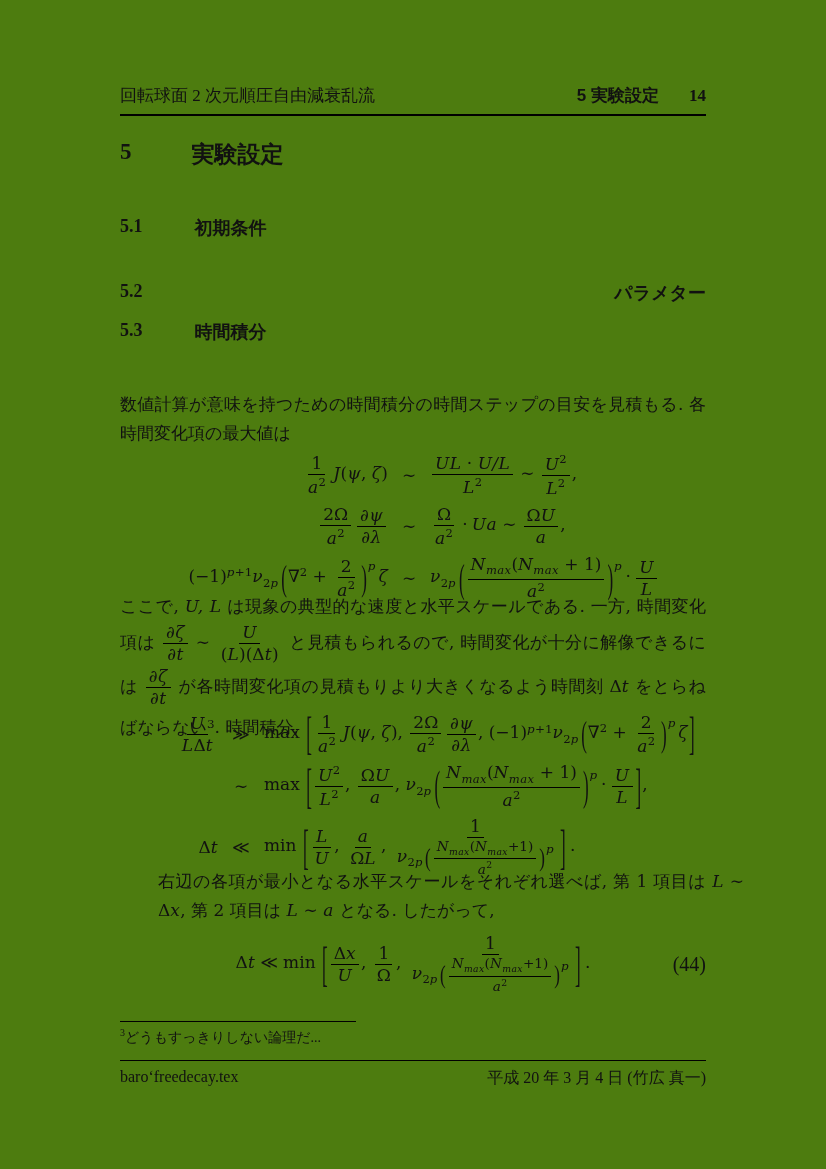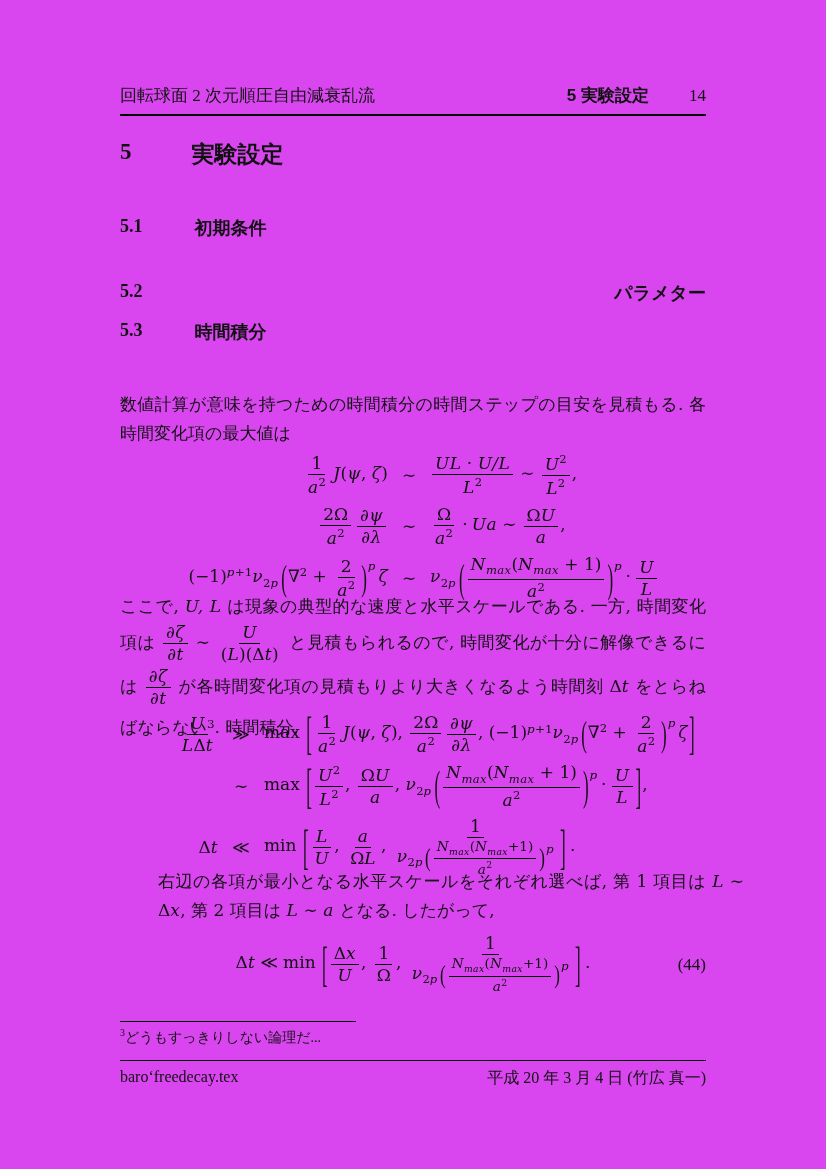--- a/index.html
+++ b/index.html
@@ -1,24 +1,24 @@
 <!DOCTYPE html>
 <html><head>
 <meta charset="utf-8">
 <style>
   html,body{margin:0;padding:0;background:#e8e8e8;}
-  .page{position:relative;width:826px;height:1169px;background:#d946ef;margin:0 auto;
+  .page{position:relative;width:826px;height:1169px;background:#4d7c0f;margin:0 auto;
         font-family:"Liberation Serif","DejaVu Serif",serif;color:#111;overflow:hidden;}
   .abs{position:absolute;left:120px;width:586px;}
 
   
   .header{top:84px;display:flex;align-items:baseline;border-bottom:2px solid #000;padding-bottom:7px;font-size:17px;}
   .header .ht{flex:1;}
   .header .hs{font-weight:bold;font-family:"Liberation Sans",sans-serif;}
-  .header .hp{font-weight:normal;margin-left:40px;}
+  .header .hp{font-weight:bold;margin-left:30px;}
   .footer{top:1060px;border-top:1px solid #000;padding-top:7px;display:flex;font-size:16px;}
   .footer .fl{flex:1;}
   .fnrule{top:1021px;width:236px;border-top:1px solid #000;}
   .fntext{top:1027px;font-size:14px;}
   .fntext sup{font-size:10px;}
 
   
   .h1{top:139px;font-size:23px;font-weight:bold;display:flex;}
   .h1 .num{font-family:"Liberation Serif",serif;margin-right:26px;}
   .h1 .ttl,.h2 .ttl{font-family:"Liberation Sans",sans-serif;margin-left:34px;}
@@ -33,21 +33,21 @@
   
   .eqblock{font-size:17px;}
   .eq1{top:447px;} .eq2{top:707px;} .eq3{top:933px;}
   .eqrow{display:flex;align-items:center;margin:5px 0;}
   .eqlhs{text-align:right;}
   .eqrel{text-align:center;}
   .eqrhs{text-align:left;flex:1;}
   .eq1 .eqlhs{flex:0 0 268px;} .eq1 .eqrel{flex:0 0 42px;}
   .eq2 .eqlhs{flex:0 0 98px;}  .eq2 .eqrel{flex:0 0 46px;}
   .eq3row{position:relative;display:flex;justify-content:center;align-items:center;}
-  .eqtag{position:absolute;right:0;font-size:17px;text-align:center;}
+  .eqtag{position:absolute;right:0;font-size:20px;text-align:center;}
 
   
   .mt{font-family:"DejaVu Serif","Liberation Serif",serif;}
   .mi{font-family:"DejaVu Serif","Liberation Serif",serif;font-style:italic;letter-spacing:0.4px;}
   .msp{display:inline-block;}
   .mfrac{display:inline-flex;flex-direction:column;align-items:center;vertical-align:middle;
          margin:0 2px;line-height:1.25;text-align:center;}
   .mfrac>.num{border-bottom:1px solid #000;padding:0 3px;}
   .mfrac>.den{padding:0 3px;}
   .msc sup,.msc sub{font-size:.68em;letter-spacing:0;}

